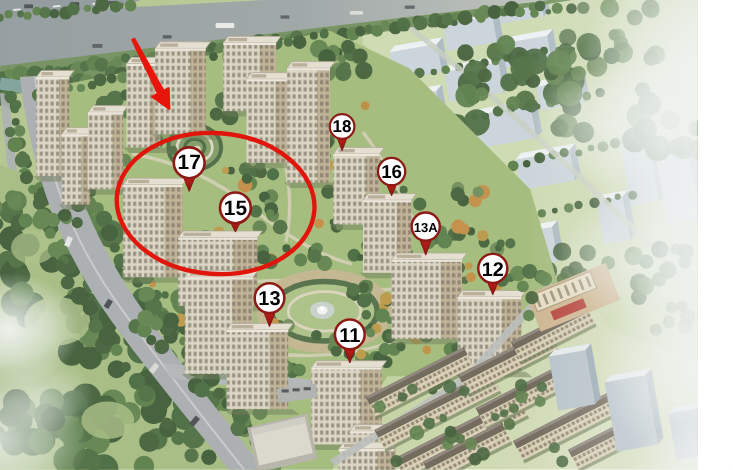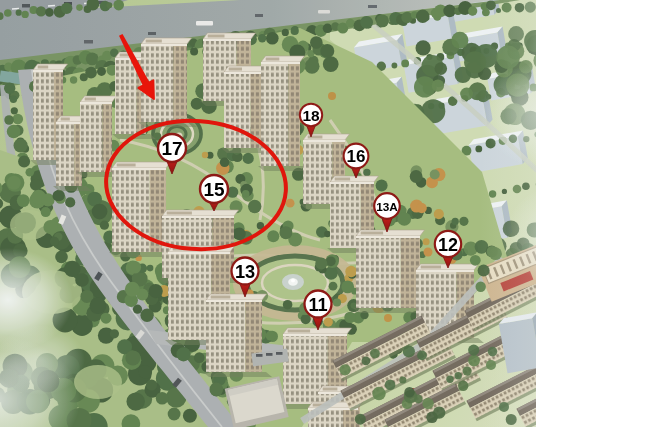--- a/index.html
+++ b/index.html
@@ -1,15 +1,15 @@
 <!DOCTYPE html>
 <html><head><meta charset="utf-8">
 <style>
 html,body{margin:0;padding:0;background:#fff;font-family:"Liberation Sans",sans-serif;-webkit-font-smoothing:antialiased;}
-#stage{position:relative;width:536px;height:427px;overflow:hidden;}
+#stage{position:relative;width:634px;height:427px;overflow:hidden;}
 svg{display:block;}
 </style></head>
 <body>
 
 <div id="stage">
 <svg width="666" height="427" viewBox="0 0 666 427">
 <defs>
 <linearGradient id="basegrad" x1="0" y1="0" x2="1" y2="0.3">
 <stop offset="0" stop-color="#aec289"></stop>
           <stop offset="0.7" stop-color="#c0d09c"></stop>

